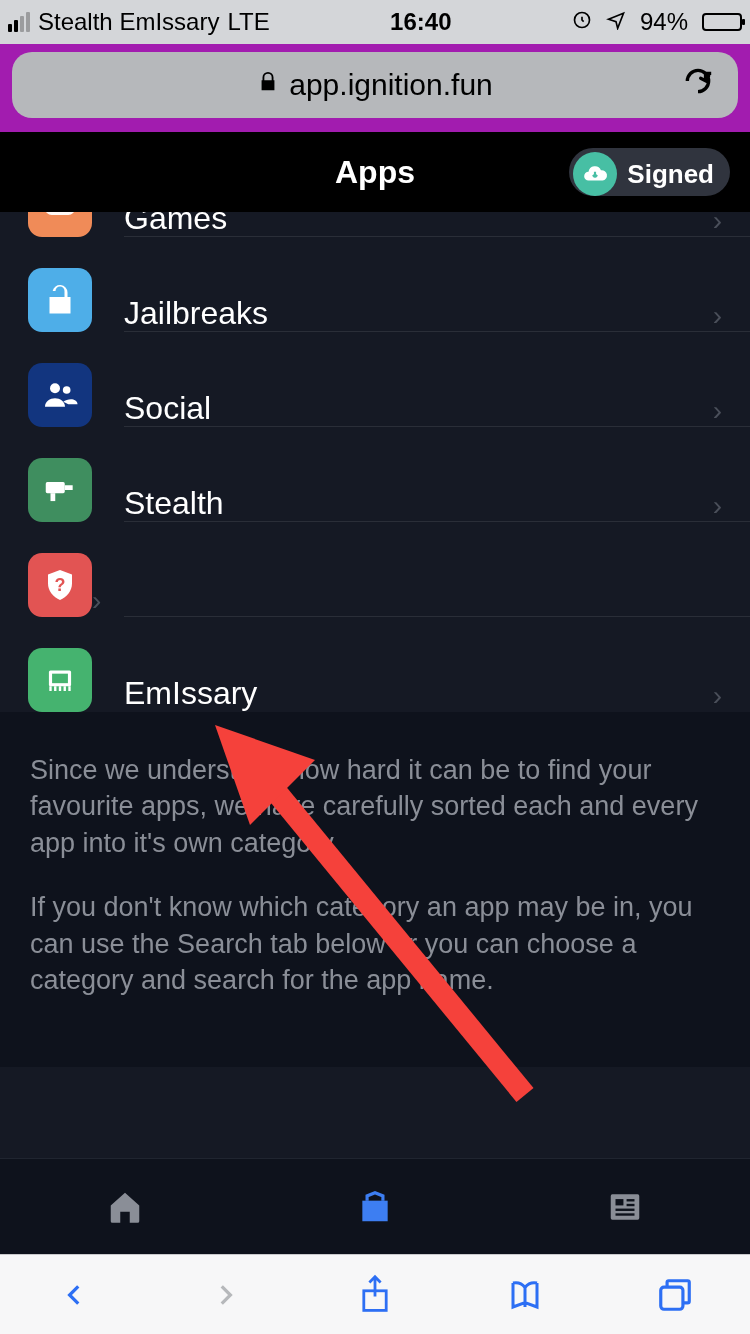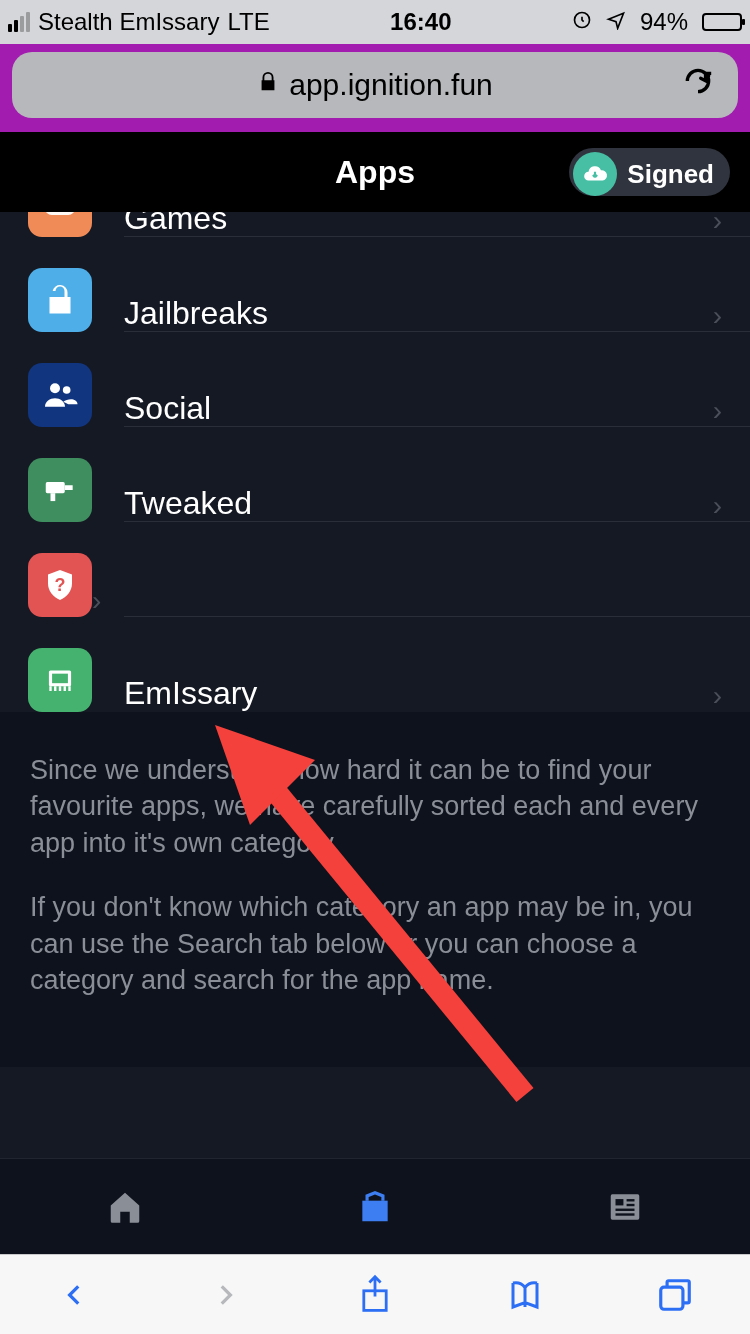--- a/index.html
+++ b/index.html
@@ -163,21 +163,21 @@
   </div>
 
   <div class="cat-row">
     <span class="cat-icon" style="background:#3f8e5f">
       <svg width="38" height="38" viewBox="0 0 24 24" fill="#fff">
           <rect x="3" y="7" width="12" height="7" rx="1"></rect>
           <rect x="15" y="9" width="5" height="3"></rect>
           <rect x="6" y="14" width="3" height="5"></rect>
         </svg>
     </span>
-    <span class="cat-label">Tweaked</span>
+    <span class="cat-label">Stealth</span>
     <span class="chevron">›</span>
     <div class="row-divider"></div>
   </div>
 
   <div class="cat-row">
     <span class="cat-icon" style="background:#e25453">
       <svg width="36" height="36" viewBox="0 0 24 24" fill="#fff">
           <path d="M12 2l8 3v6c0 5-3.5 9-8 11-4.5-2-8-6-8-11V5l8-3z"></path>
           <text x="12" y="16" font-size="12" fill="#e25453" text-anchor="middle" font-weight="bold">?</text>
         </svg>

